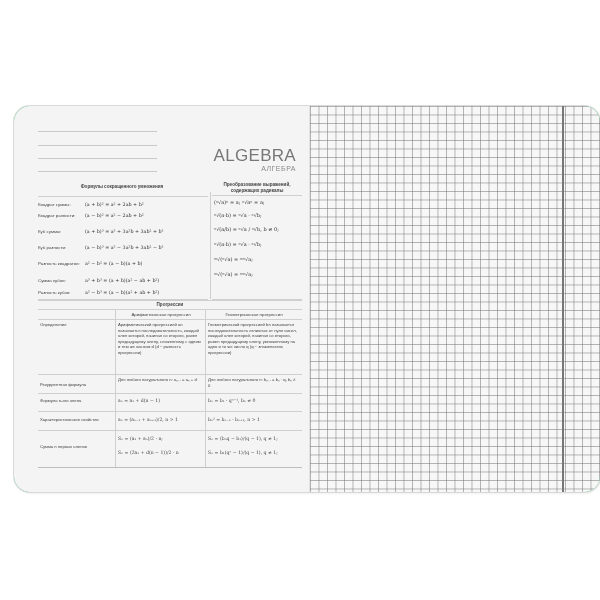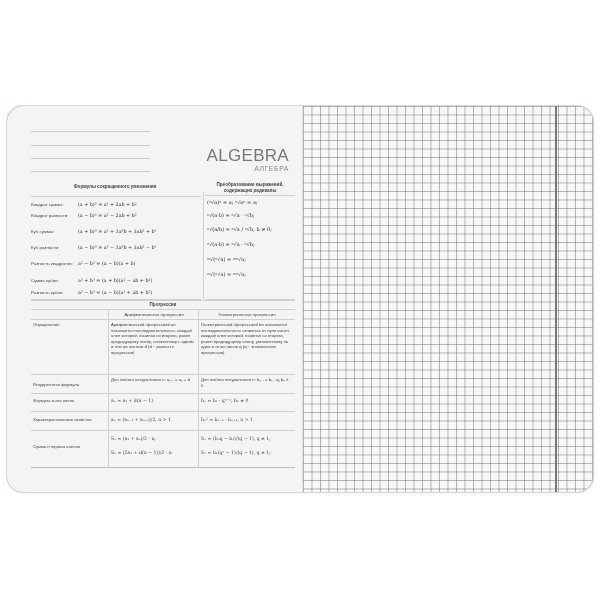--- a/index.html
+++ b/index.html
@@ -1,17 +1,17 @@
 <!DOCTYPE html>
 <html><head>
 <meta charset="utf-8">
 <style>
   html,body{margin:0;padding:0;background:#ffffff;}
   body{width:600px;height:600px;position:relative;overflow:hidden;font-family:"Liberation Sans",sans-serif;color:#333;}
-  .notebook{position:absolute;left:7px;top:106px;width:586px;height:386px;border-radius:16px;background:#22c55e;box-shadow:0 0 0 1px #d9d9d9, 1px 1px 3px rgba(0,0,0,0.12);overflow:hidden;}
+  .notebook{position:absolute;left:14px;top:106px;width:586px;height:386px;border-radius:16px;background:#22c55e;box-shadow:0 0 0 1px #d9d9d9, 1px 1px 3px rgba(0,0,0,0.12);overflow:hidden;}
   .left-page{position:absolute;left:0;top:0;width:296px;height:386px;background:#f4f4f4;}
   .right-page{position:absolute;left:296px;top:0;width:290px;height:386px;background-color:#f7f7f7;
     background-image:
       linear-gradient(to right, rgba(120,120,120,0.55) 1px, transparent 1px),
       linear-gradient(to bottom, rgba(120,120,120,0.55) 1px, transparent 1px);
     background-size:8.5px 8.5px;background-position:0 0;}
   .margin-line{position:absolute;left:252px;top:0;width:2px;height:386px;background:#777;}
   .seam{position:absolute;left:295px;top:0;width:1px;height:386px;background:#e2e2e2;}
   .name-line{position:absolute;left:24px;width:119px;height:1px;background:#c9c9c9;}
   .title{position:absolute;right:14px;top:40px;font-size:17px;color:#777;letter-spacing:0.3px;text-align:right;}

